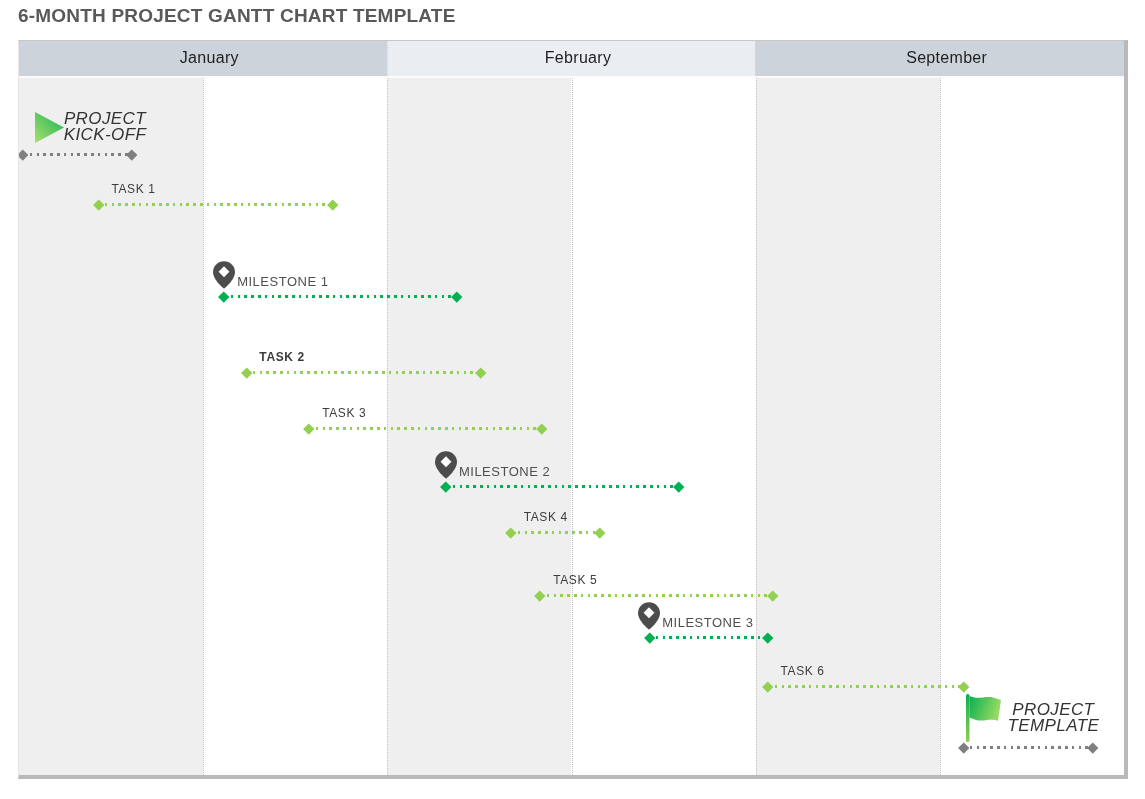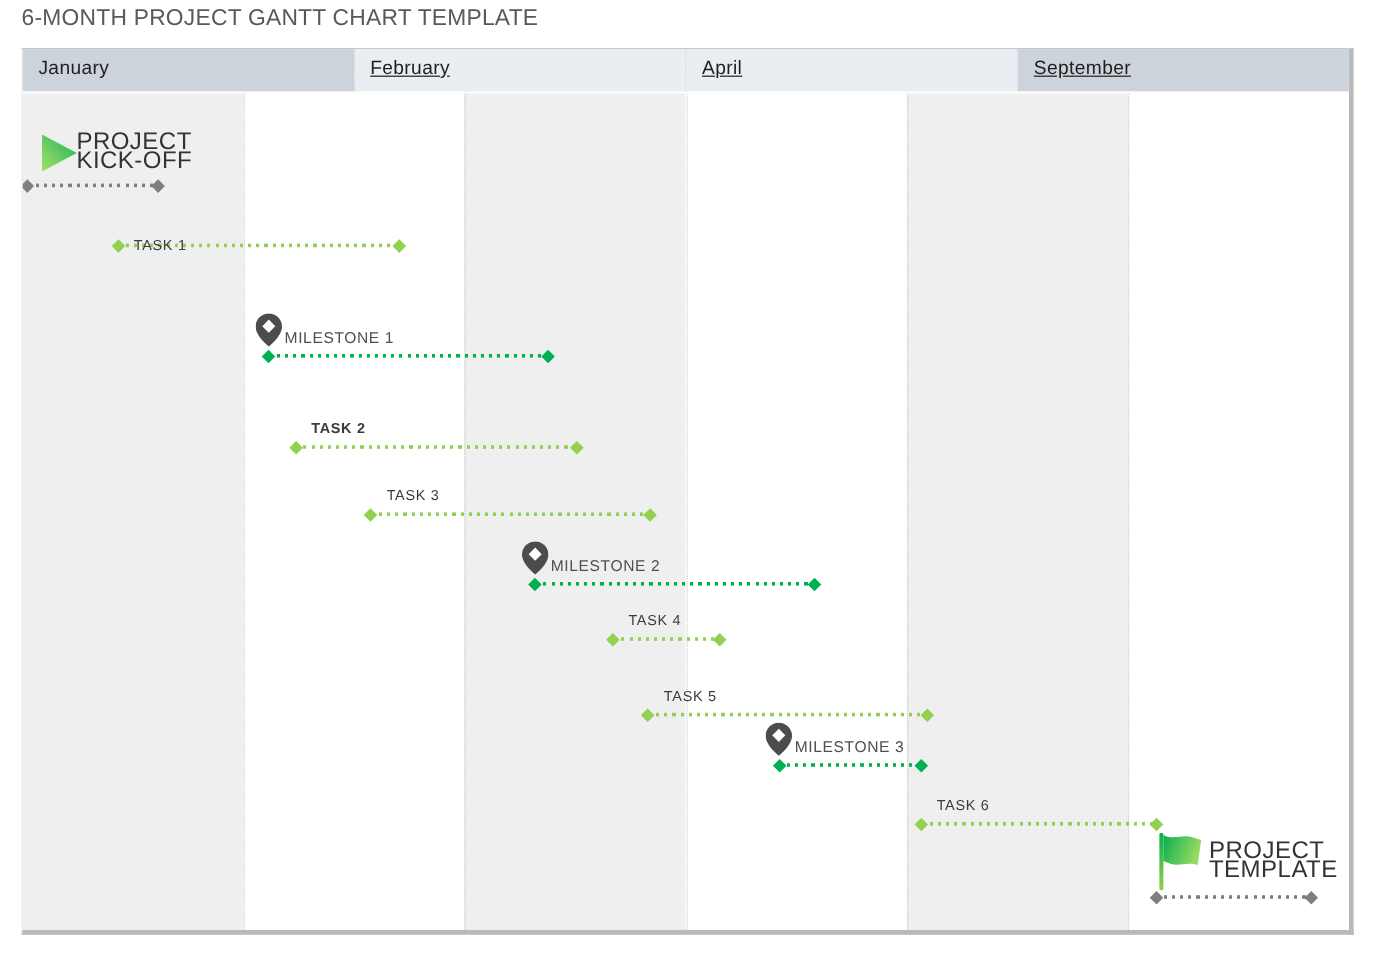--- a/index.html
+++ b/index.html
@@ -1,53 +1,52 @@
 <!DOCTYPE html>
 <html style="--title-text: #595959; --header-dark: #cdd3da; --header-light: #eaedf1; --column-gray: #efefef;"><head>
 <meta charset="utf-8">
 <style>
   html,body{margin:0;padding:0;background:#fff;width:1145px;height:799px;overflow:hidden;
     font-family:"Liberation Sans",sans-serif;}
   .page{position:relative;width:1145px;height:799px;background:#fff;}
-  .title{position:absolute;left:18px;top:5px;font-size:19px;font-weight:400;
+  .title{position:absolute;left:18px;top:5px;font-size:19px;font-weight:700;
     color:var(--title-text);letter-spacing:.2px;}
   .gantt{position:absolute;left:18px;top:40px;width:1110px;
     border-top:1px solid #c6c6c6;border-left:1px solid #e6e6e6;
-    border-right:4px solid #b9b9b9;border-bottom:4px solid #b9b9b9;box-sizing:border-box;}
+    border-right:4px solid #b9b9b9;border-bottom:4px solid #b9b9b9;box-sizing:border-box;text-align:center;}
   .gantt-header{display:flex;height:35px;border-bottom:2px solid #fbfbfb;}
   .month-cell{flex:1;line-height:34px;padding-left:13px;font-size:16px;color:#1f1f1f;
     letter-spacing:.3px;box-sizing:border-box;}
   .month-cell.dark{background:var(--header-dark);}
   .month-cell.light{background:var(--header-light);}
-  .month-cell + .month-cell{border-left:1px dotted #d4d8dc;text-decoration:underline;}
+  .month-cell + .month-cell{border-left:1px dotted #d4d8dc;}
   .gantt-body{position:relative;height:697px;overflow:hidden;}
   .col{position:absolute;top:0;bottom:0;width:16.6667%;box-sizing:border-box;}
   .col.gray{background:var(--column-gray);}
   .col.white{background:#ffffff;}
   .col + .col{border-left:1px dotted #c4c4c4;}
   .c0{left:0}.c1{left:16.6667%}.c2{left:33.3334%}.c3{left:50.0001%}.c4{left:66.6668%}.c5{left:83.3335%}
   #gantt-items{position:absolute;inset:0;}
   .gantt-bar-line{position:absolute;height:3px;}
   .diamond{position:absolute;width:7.5px;height:7.5px;transform:rotate(45deg);}
   .task-label{position:absolute;font-size:12px;color:#3c3c3c;letter-spacing:.6px;white-space:nowrap;}
   .milestone-label{position:absolute;font-size:13px;color:#4f4f4f;letter-spacing:.5px;white-space:nowrap;}
-  .event-label{position:absolute;font-size:20px;color:#333;letter-spacing:.4px;line-height:15.5px;white-space:nowrap;}
+  .event-label{position:absolute;font-size:17px;color:#333;letter-spacing:.4px;line-height:15.5px;white-space:nowrap;font-style:italic;}
   .icon{position:absolute;line-height:0;}
 </style>
 </head>
 <body>
 
 <div class="page">
   <div class="title">6-MONTH PROJECT GANTT CHART TEMPLATE</div>
 
   <div class="gantt">
     <div class="gantt-header">
       <div class="month-cell dark">January</div>
       <div class="month-cell light">February</div>
-      <div class="month-cell light">April</div>
       <div class="month-cell dark">September</div>
     </div>
     <div class="gantt-body">
       <div class="col gray  c0"></div>
       <div class="col white c1"></div>
       <div class="col gray  c2"></div>
       <div class="col white c3"></div>
       <div class="col gray  c4"></div>
       <div class="col white c5"></div>
       <div id="gantt-items">
@@ -63,21 +62,21 @@
               </defs>
               <polygon points="0,0 29,15.5 0,31" fill="url(#gTri)"></polygon>
             </svg></div>
           <div class="event-label" style="left: 44.6967px; top: 33px;">
             <div>PROJECT</div>
             <div>KICK-OFF</div>
           </div>
           <div class="gantt-bar-line" style="left: 79.4783px; top: 125px; width: 234.738px; background-image: repeating-linear-gradient(90deg, rgb(146, 208, 80) 0px, rgb(146, 208, 80) 2.6px, transparent 2.6px, transparent 6.8px);"></div>
           <div class="diamond" style="left: 75.7283px; top: 122.8px; background: rgb(146, 208, 80);"></div>
           <div class="diamond" style="left: 310.467px; top: 122.8px; background: rgb(146, 208, 80);"></div>
-          <div class="task-label" style="left: 92.4783px; top: 104px; margin-top: 15px;">TASK 1</div>
+          <div class="task-label" style="left: 92.4783px; top: 104px;">TASK 1</div>
           <div class="gantt-bar-line" style="left: 205.165px; top: 217px; width: 232.89px; background-image: repeating-linear-gradient(90deg, rgb(0, 176, 82) 0px, rgb(0, 176, 82) 2.6px, transparent 2.6px, transparent 6.8px);"></div>
           <div class="diamond" style="left: 201.415px; top: 214.8px; background: rgb(0, 176, 82);"></div>
           <div class="diamond" style="left: 434.305px; top: 214.8px; background: rgb(0, 176, 82);"></div>
           <div class="icon" style="left: 194.165px; top: 183px;"><svg width="22" height="28" viewBox="0 0 24 30">
               <path d="M12 0C5.4 0 0 5.3 0 11.8 0 20.7 12 30 12 30s12-9.3 12-18.2C24 5.3 18.6 0 12 0z" fill="#4c4c4c"></path>
               <rect x="7.8" y="7.3" width="8.4" height="8.4" transform="rotate(45 12 11.5)" fill="#fff"></rect>
             </svg></div>
           <div class="milestone-label" style="left: 218.165px; top: 196px;">MILESTONE 1</div>
           <div class="gantt-bar-line" style="left: 227.345px; top: 293px; width: 234.738px; background-image: repeating-linear-gradient(90deg, rgb(146, 208, 80) 0px, rgb(146, 208, 80) 2.6px, transparent 2.6px, transparent 6.8px);"></div>
           <div class="diamond" style="left: 223.595px; top: 290.8px; background: rgb(146, 208, 80);"></div>

